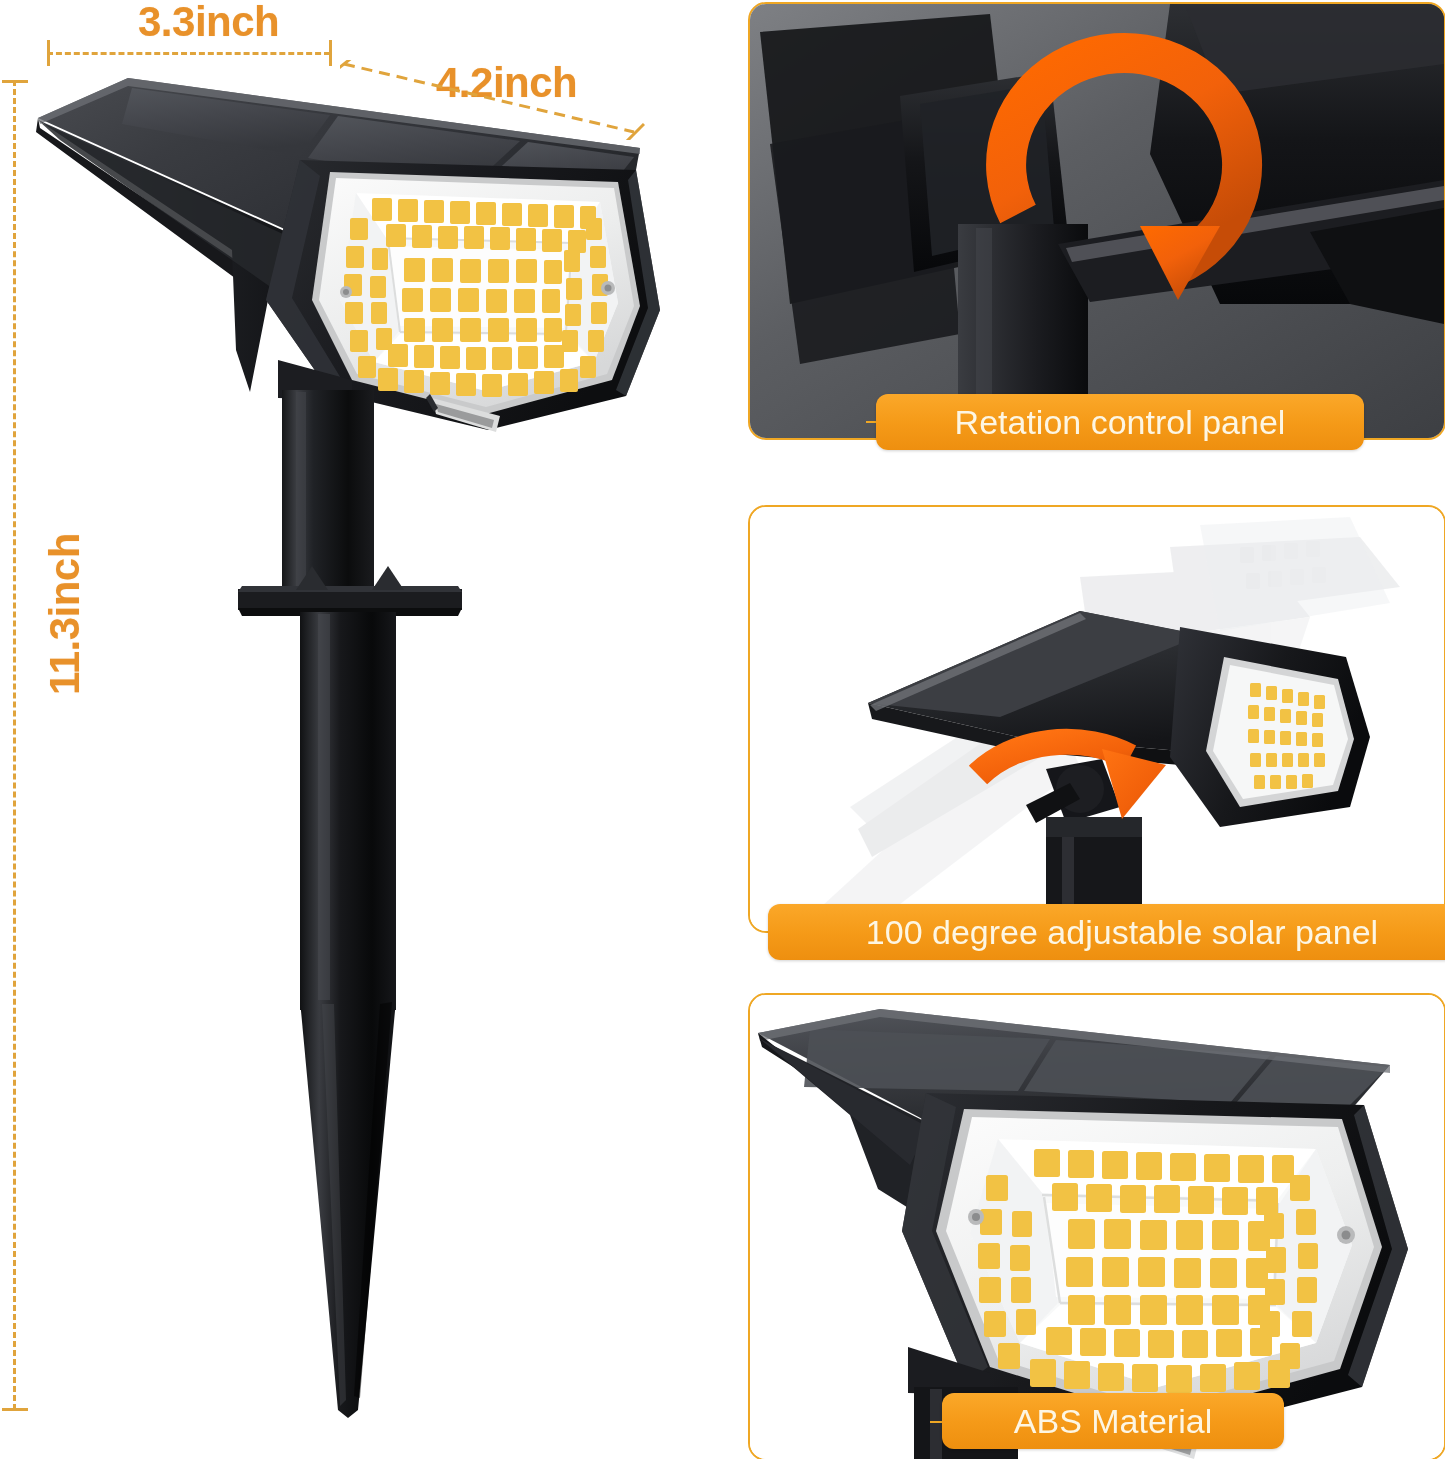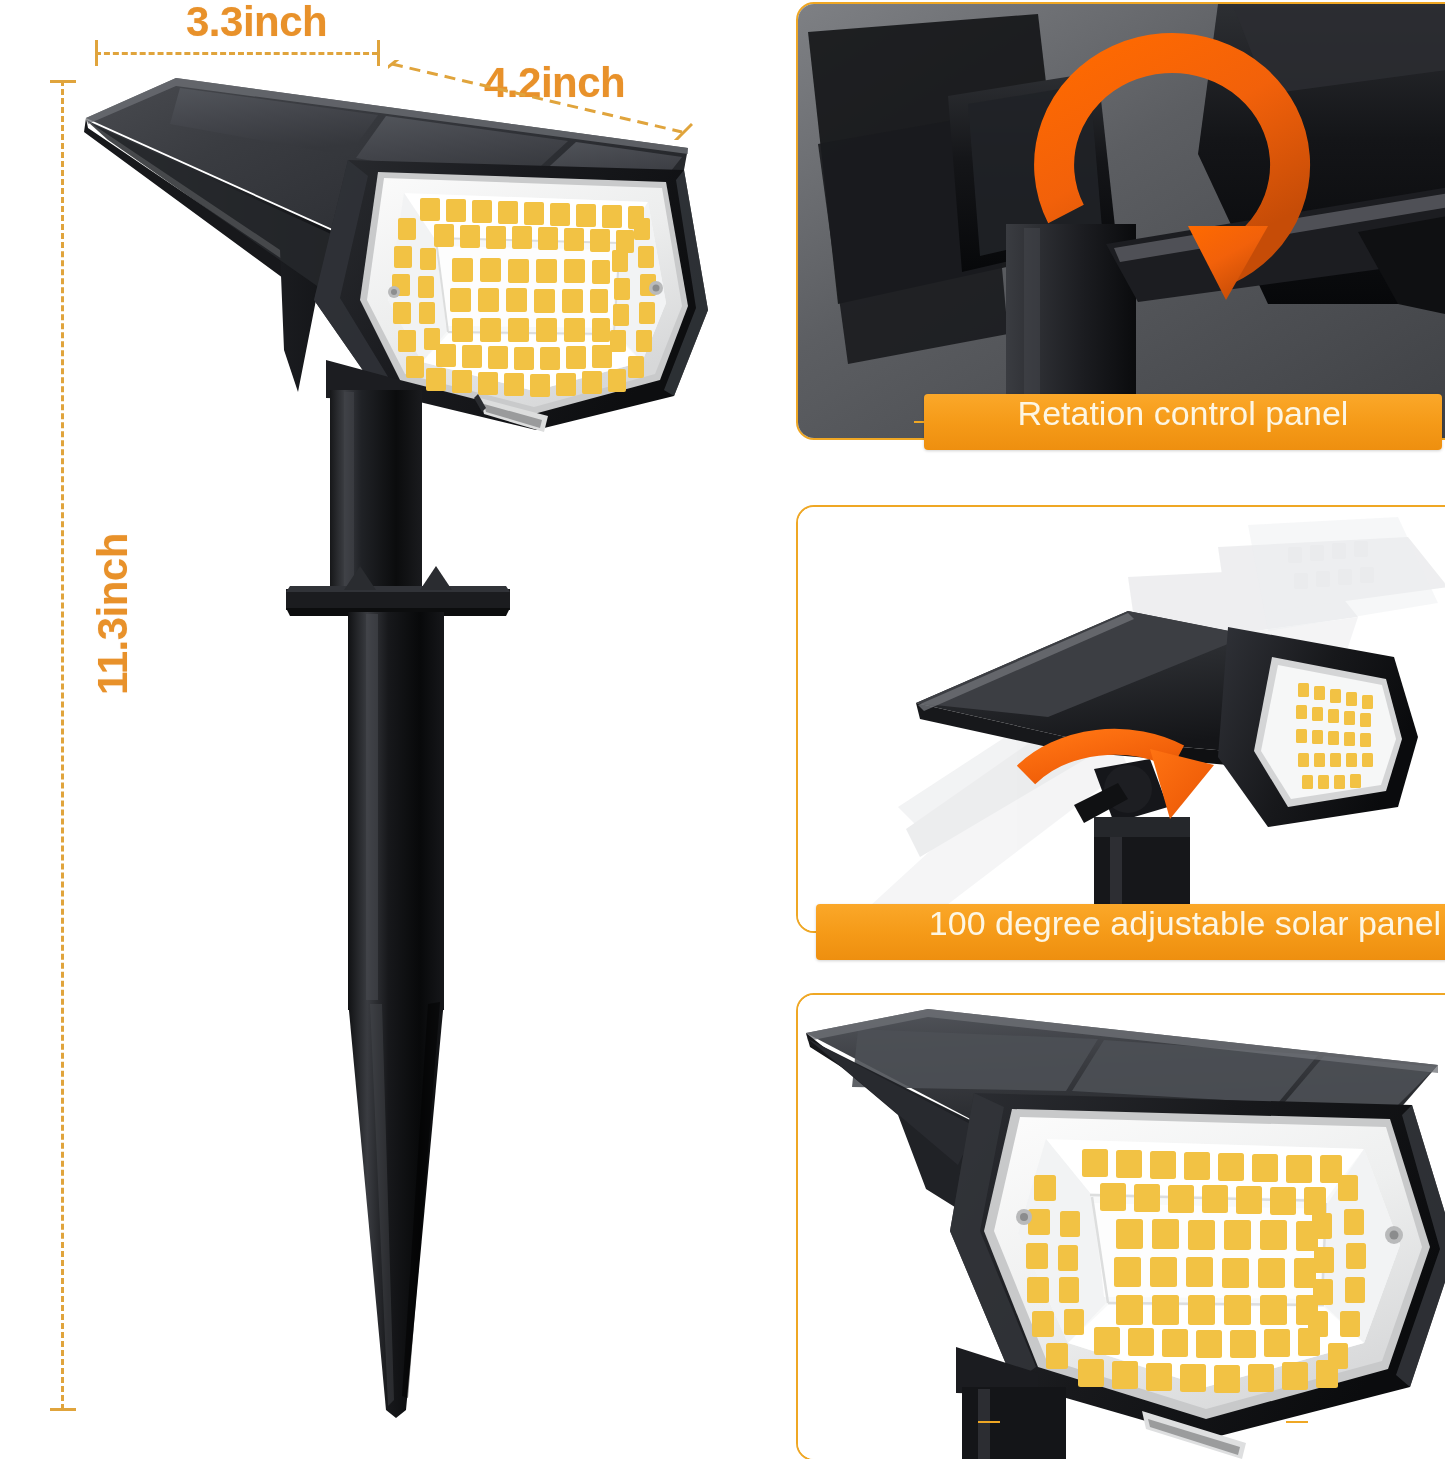--- a/index.html
+++ b/index.html
@@ -1,21 +1,21 @@
 <!DOCTYPE html>
 <html><head>
 <meta charset="utf-8">
 <style>
   html,body{margin:0;padding:0;background:#ffffff;}
   body{
     width:1445px;height:1459px;position:relative;overflow:hidden;
     font-family:"Liberation Sans","DejaVu Sans",sans-serif;
     background:#ffffff;
   }
-  .stage{position:absolute;inset:0;margin-left:48px;}
+  .stage{position:absolute;inset:0;}
 
   
   .dim-label{
     position:absolute;color:#E8912A;font-weight:bold;
     letter-spacing:-0.5px;white-space:nowrap;
     text-shadow:0 0 1px rgba(232,145,42,.35);
   }
   .dash-h{
     position:absolute;height:0;border-top:3px dashed #E0A43C;
   }
@@ -29,28 +29,28 @@
   .panel{
     position:absolute;background:#ffffff;
     border:2px solid #EFA724;border-radius:18px;
     overflow:hidden;
   }
   .panel-art{position:absolute;inset:0;overflow:hidden;}
 
   .badge{
     position:absolute;
     background:linear-gradient(180deg,#FBA829 0%,#F59A18 52%,#EE8F0F 100%);
-    border-radius:4px;
+    border-radius:12px;
     color:#FDF6E3;
     font-weight:normal;
-    display:flex;align-items:flex-start;justify-content:center;
+    display:flex;align-items:center;justify-content:center;
     box-shadow:0 1px 3px rgba(0,0,0,.18);
     white-space:nowrap;
     z-index:40;
-    padding:0 33px;
+    padding:0 18px;
   }
   .badge-tick{
     position:absolute;height:2px;background:#EFA724;z-index:39;
   }
 
   
   .blk{position:absolute;}
 </style>
 </head>
 <body>
@@ -593,14 +593,17 @@
         <path d="M 350,424 L 442,452 L 440,460 L 352,432 Z" fill="#9b9c9d"></path>
 
         <path d="M 158,352 L 240,378 L 240,400 L 158,398 Z" fill="#1b1c20"></path>
         <rect x="164" y="392" width="104" height="72" fill="#141518"></rect>
         <rect x="180" y="394" width="12" height="70" fill="#44464b" opacity="0.5"></rect>
       </svg>
     </div>
   </div>
   <div class="badge-tick" style="left:930px;top:1421px;width:22px;"></div>
   <div class="badge-tick" style="left:1238px;top:1421px;width:22px;"></div>
+  <div class="badge" style="left:942px;top:1393px;width:306px;height:56px;font-size:34px;">
+    <span>ABS Material</span>
+  </div>
 
 </div>
 
 </body></html>

